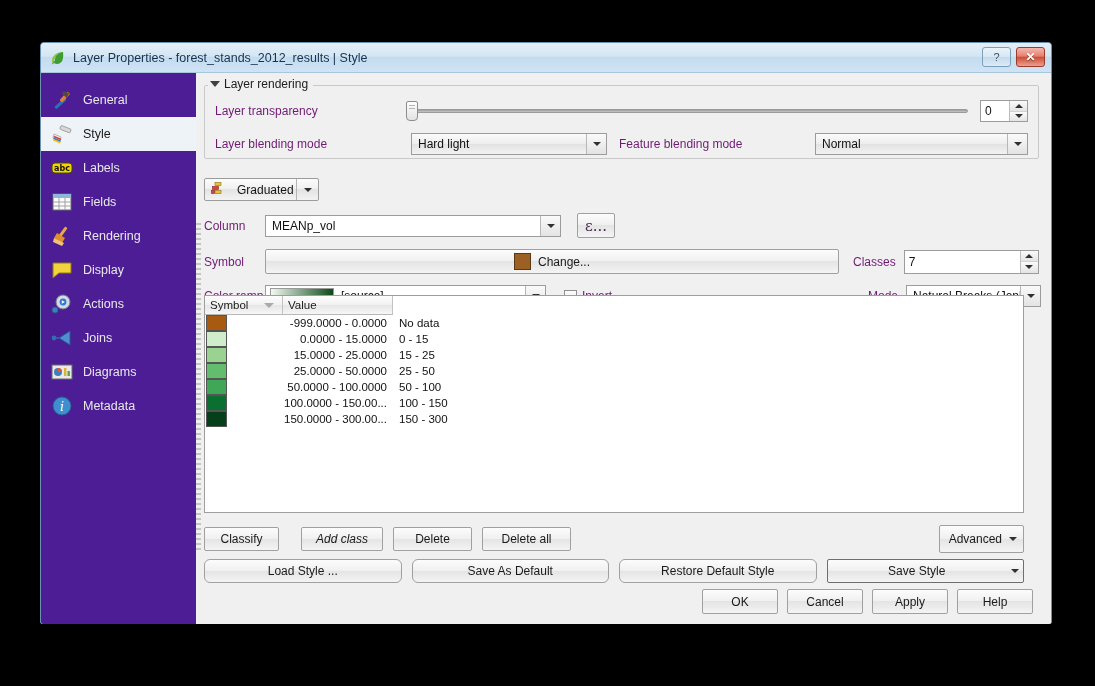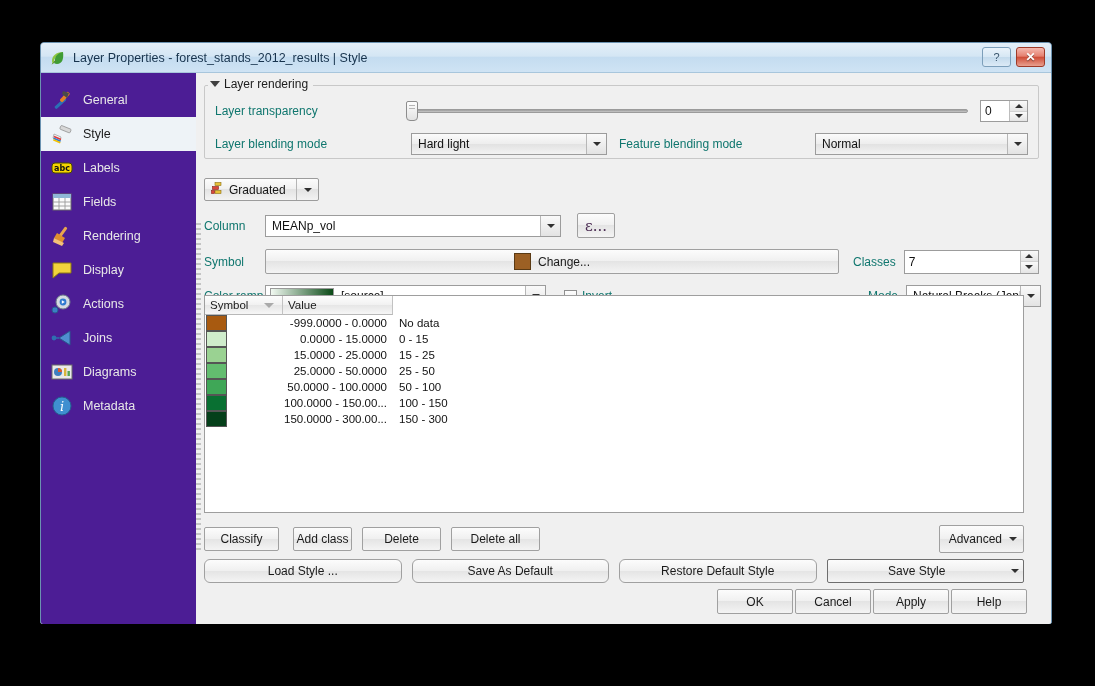--- a/index.html
+++ b/index.html
@@ -122,21 +122,21 @@
     display: flex; align-items: center; gap: 4px;
   }
   .tri {
     width: 0; height: 0;
     border-left: 5px solid transparent;
     border-right: 5px solid transparent;
     border-top: 6px solid #404040;
   }
 
   .row { display: flex; align-items: center; }
-  .lbl { font-size: 12px; color: #0f766e; }
+  .lbl { font-size: 12px; color: #701a75; }
 
   
   .slider-track {
     position: relative;
     height: 4px;
     background: linear-gradient(to bottom,#9a9a9a,#c9c9c9);
     border: 1px solid #9b9b9b;
     border-radius: 2px;
     box-sizing: border-box;
   }
@@ -218,21 +218,21 @@
   
   .rend {
     display: flex; align-items: stretch;
     height: 23px; width: 115px;
     border: 1px solid #9c9c9c;
     border-radius: 2px;
     background: linear-gradient(to bottom,#fcfcfc 0%,#f0f0f0 48%,#e3e3e3 50%,#f3f3f3 100%);
     box-sizing: border-box;
     font-size: 12px; color: #151515;
   }
-  .rend .rtext { flex: 1 1 auto; display: flex; align-items: center; gap: 5px; padding-left: 6px; }
+  .rend .rtext { flex: 1 1 auto; display: flex; align-items: center; gap: 13px; padding-left: 6px; }
   .rend .rbtn { width: 21px; flex: 0 0 21px; border-left: 1px solid #b5b5b5; display:flex;align-items:center;justify-content:center; }
 
   
   .tbl-wrap {
     position: absolute;
     left: 8px; top: 222px;
     width: 820px; height: 218px;
     border: 1px solid #9e9e9e;
     background: #fff;
     box-sizing: border-box;
@@ -289,22 +289,22 @@
     display: flex; align-items: stretch;
     border: 1px solid #6e6e6e; border-radius: 2px;
     background: linear-gradient(to bottom,#fcfcfc 0%,#f0f0f0 48%,#e4e4e4 50%,#f4f4f4 100%);
     box-sizing: border-box;
   }
   .split-btn .sbmain { flex: 1 1 auto; display:flex;align-items:center;justify-content:center; font-size:12px;color:#1a1a1a; }
   .split-btn .sbarrow { width: 17px; flex: 0 0 17px; display:flex;align-items:center;justify-content:center; }
 
   .ok-bar {
     position: absolute;
-    right: 24px; bottom: 10px;
-    display: flex; gap: 2px;
+    right: 18px; bottom: 10px;
+    display: flex; gap: 9px;
   }
   .ok-bar .btn { width: 76px; height: 25px; }
 
   
   .cb {
     width: 13px; height: 13px;
     border: 1px solid #8f8f8f;
     background: linear-gradient(to bottom,#fdfdfd,#eaeaea);
     box-sizing: border-box;
     margin-right: 5px;
@@ -633,21 +633,21 @@
                   <span class="swatch" style="background: rgb(5, 64, 26);"></span>
                 </div>
                 <div class="cell-val">150.0000 - 300.00...</div>
                 <div class="cell-lbl">150 - 300</div>
               </div>
             </div>
       </div>
 
       <div class="bar" style="top:452px;">
         <div class="btn" style="width:75px;">Classify</div>
-        <div class="btn" style="width:59px;margin-left:14px;">Add class</div>
+        <div class="btn" style="width:82px;margin-left:22px;font-style:italic;">Add class</div>
         <div class="btn" style="width:79px;margin-left:10px;">Delete</div>
         <div class="btn" style="width:89px;margin-left:10px;">Delete all</div>
         <div class="adv" style="margin-left:auto;">
           <span>Advanced</span>
           <span class="sm-tri"></span>
         </div>
       </div>
 
       <div class="bar" style="top:486px;gap:10px;">
         <div class="wide-btn">Load Style ...</div>

